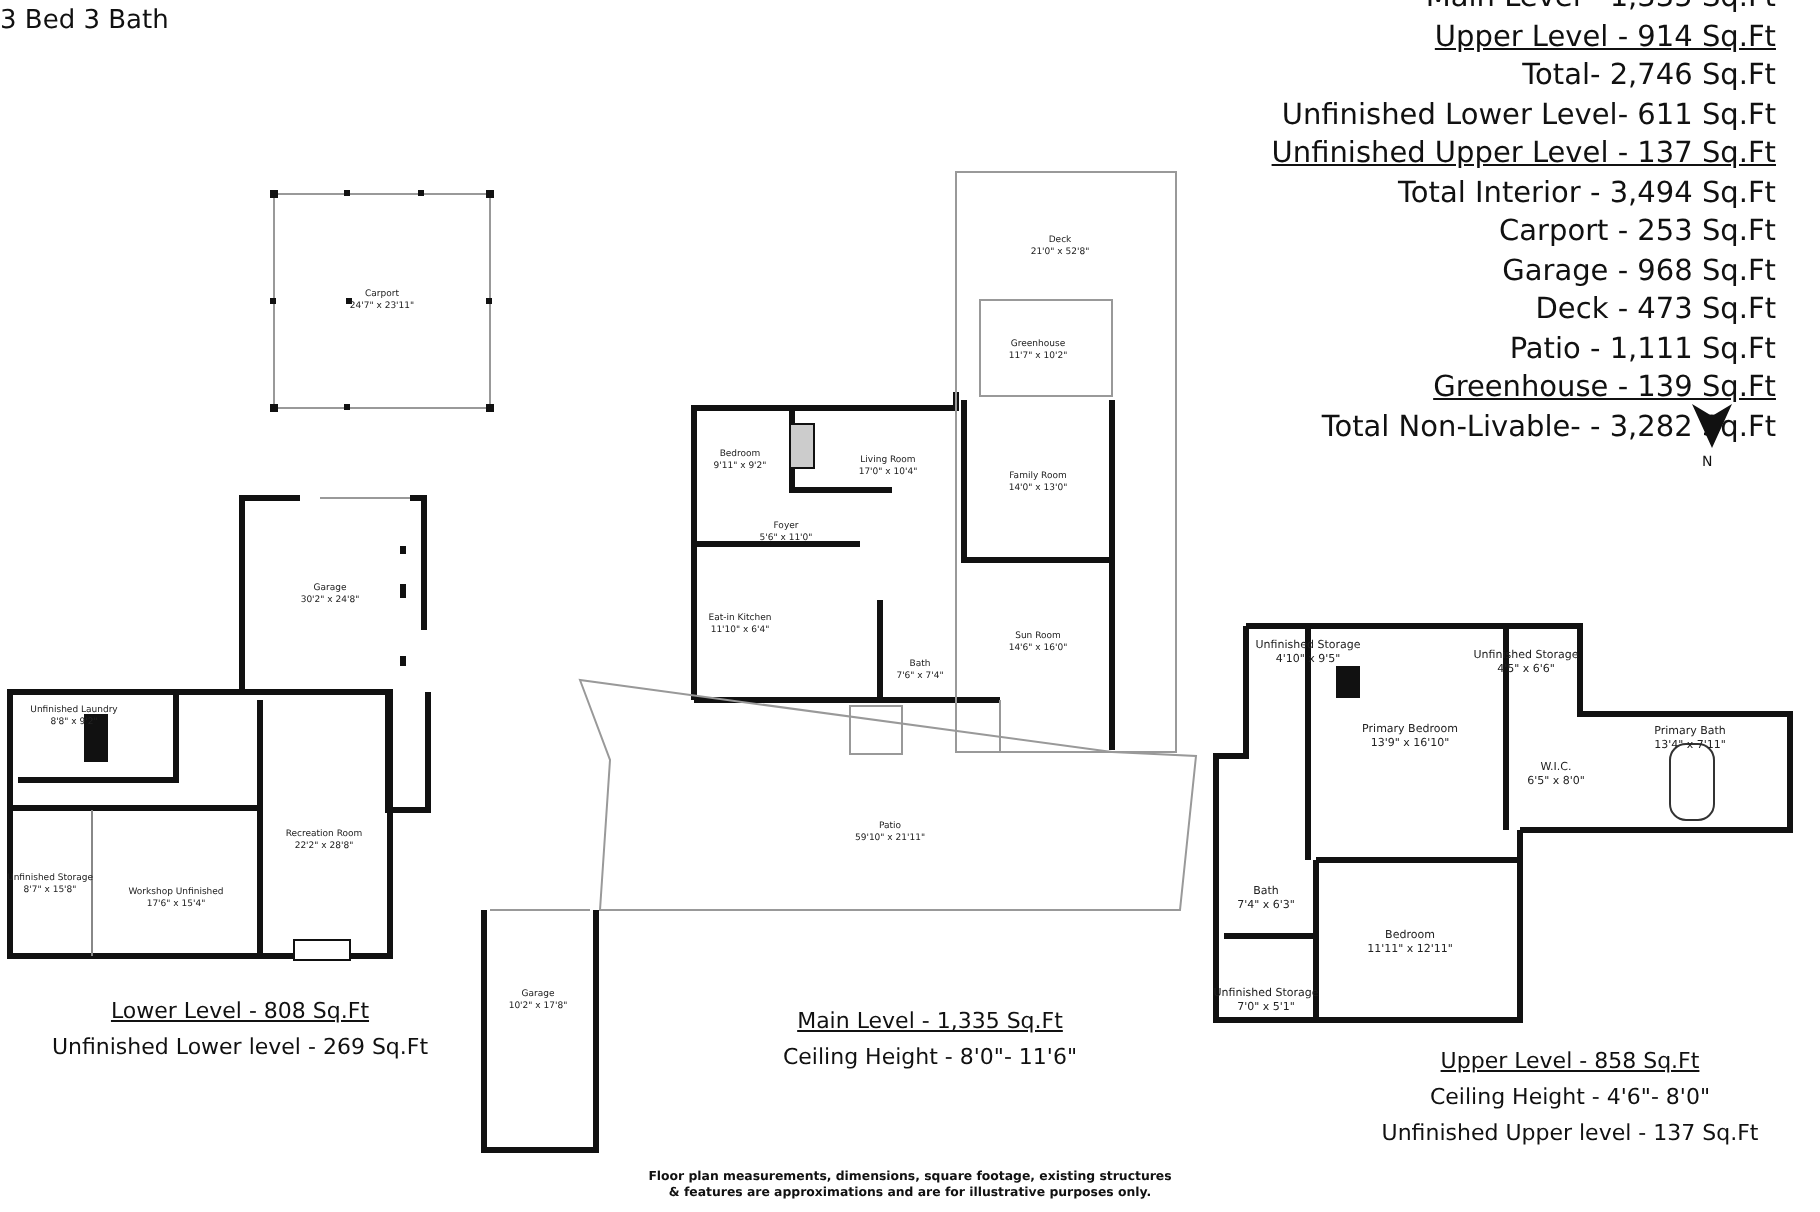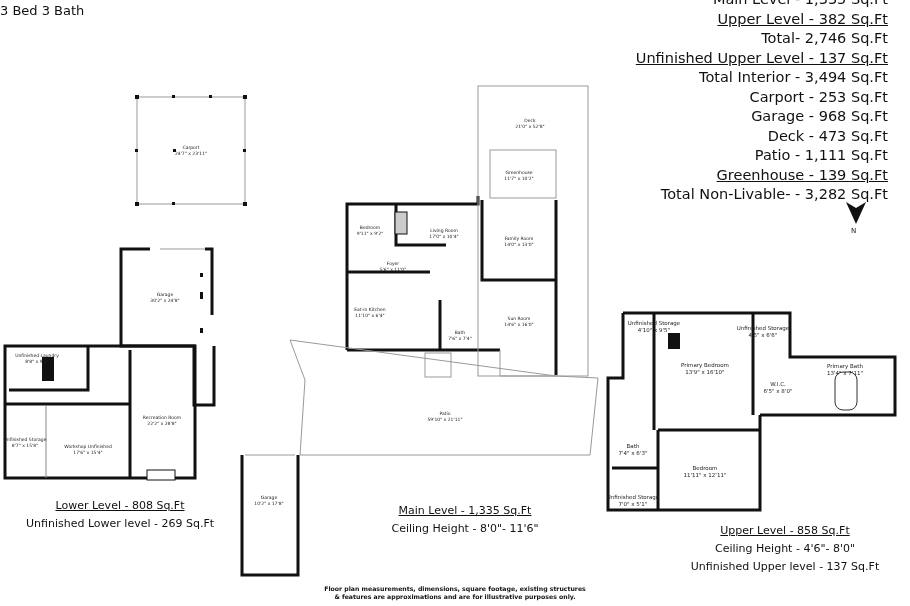--- a/index.html
+++ b/index.html
@@ -18,22 +18,23 @@
   .north{left:846px;top:200px;}
   .nlabel{left:851px;top:227px;font-size:7px;}
 </style>
 </head>
 <body>
 
 <div class="abs hdr">3 Bed 3 Bath</div>
 
 <div class="abs summary">
   <div>Main Level - 1,335 Sq.Ft</div>
-  <div class="u">Upper Level - 382 Sq.Ft</div>
+  <div class="u">Upper Level - 914 Sq.Ft</div>
   <div class="b">Total- 2,746 Sq.Ft</div>
+  <div>Unfinished Lower Level- 611 Sq.Ft</div>
   <div class="u">Unfinished Upper Level - 137 Sq.Ft</div>
   <div class="b">Total Interior - 3,494 Sq.Ft</div>
   <div>Carport - 253 Sq.Ft</div>
   <div>Garage - 968 Sq.Ft</div>
   <div>Deck - 473 Sq.Ft</div>
   <div>Patio - 1,111 Sq.Ft</div>
   <div class="u">Greenhouse - 139 Sq.Ft</div>
   <div class="b">Total Non-Livable- - 3,282 Sq.Ft</div>
 </div>
 

